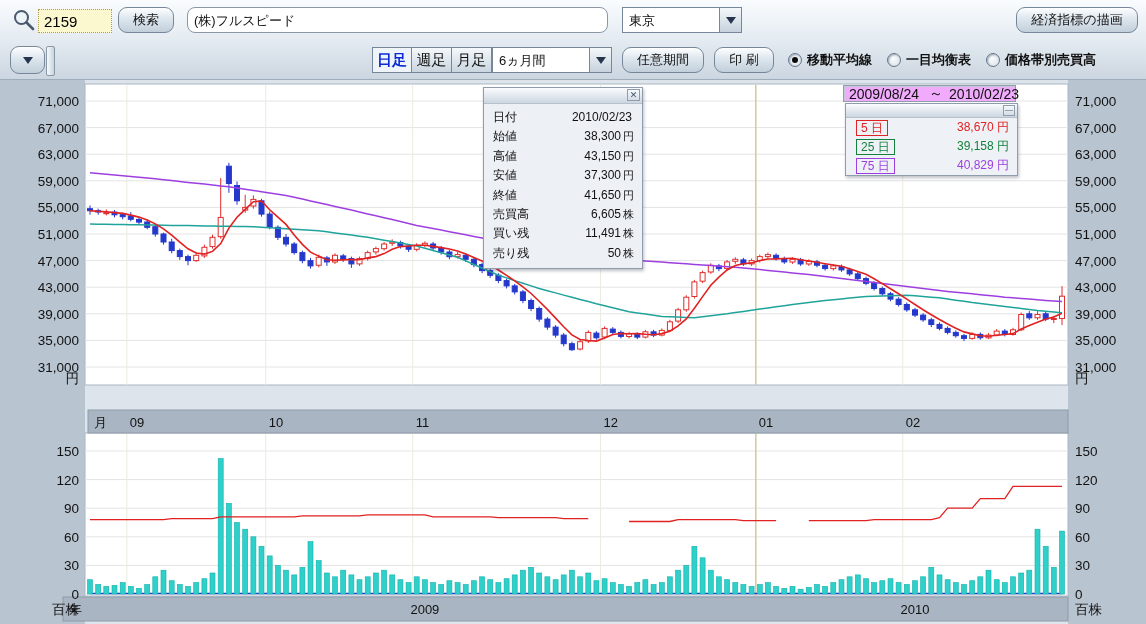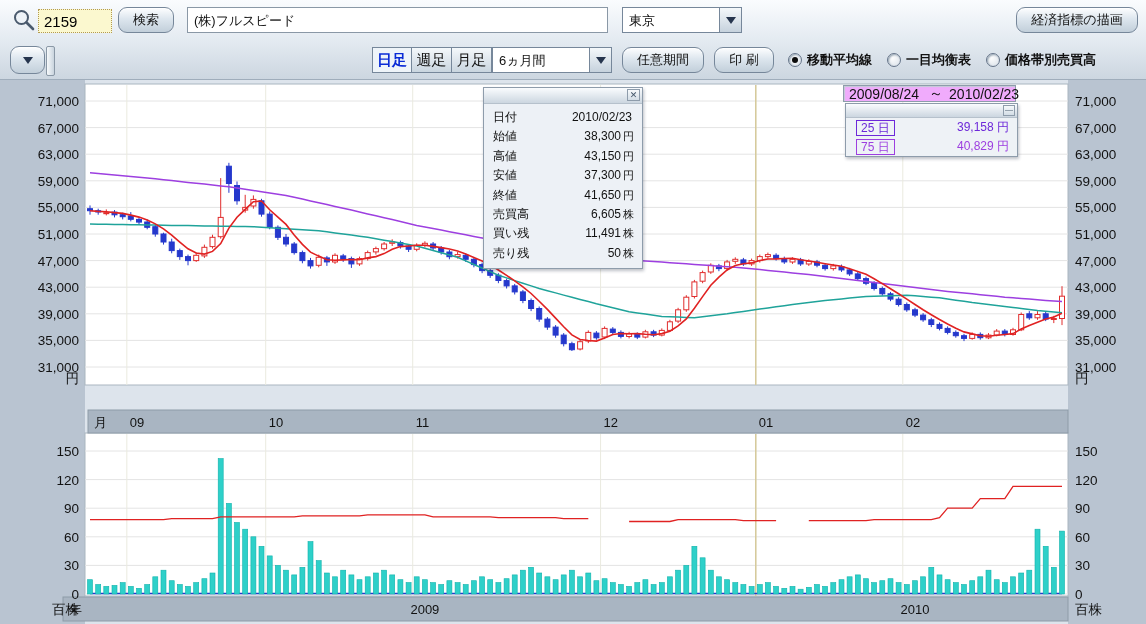--- a/index.html
+++ b/index.html
@@ -78,21 +78,21 @@
       <svg width="24" height="24" viewBox="0 0 24 24">
         <circle cx="9.5" cy="9.5" r="6.5" fill="#eef3f8" stroke="#4a5a6d" stroke-width="2"></circle>
         <line x1="14.5" y1="14.5" x2="21" y2="21" stroke="#4a5a6d" stroke-width="2.6" stroke-linecap="round"></line>
       </svg>
     </span>
 
     <input class="symbol-input" style="left: 38px; top: 9px;" value="2159">
 
     <div class="btn" style="left:118px;top:7px;width:56px;">検索</div>
 
-    <div class="field" style="left:187px;top:7px;width:421px;">(株)フルスピード</div>
+    <div class="field" style="left:187px;top:7px;width:421px;border-radius:8px;">(株)フルスピード</div>
 
     <div class="combo" style="left:622px;top:7px;width:120px;">
       <span class="txt">東京</span>
       <span class="dbtn">
           <span class="tri"></span>
         </span>
     </div>
 
     <div class="btn" style="left:1016px;top:7px;width:122px;">経済指標の描画</div>
 
@@ -667,21 +667,25 @@
     <div class="range-bar">
       <span>2009/08/24</span>
       <span class="sep">～</span>
       <span>2010/02/23</span>
     </div>
 
     <div class="legend">
       <div class="legend-head">
         <div class="legend-min">—</div>
       </div>
-      <div class="lrow" style="color: #6d28d9;">
+      <div class="lrow" style="color: rgb(224, 34, 34);">
+        <span class="lbox">5 日</span>
+        <span class="lval"><span>38,670</span> <span>円</span></span>
+      </div>
+      <div class="lrow" style="color: #15803d;">
         <span class="lbox">25 日</span>
         <span class="lval"><span>39,158</span> <span>円</span></span>
       </div>
       <div class="lrow" style="color: rgb(157, 63, 224);">
         <span class="lbox">75 日</span>
         <span class="lval"><span>40,829</span> <span>円</span></span>
       </div>
     </div>
   </div>
 </div>

